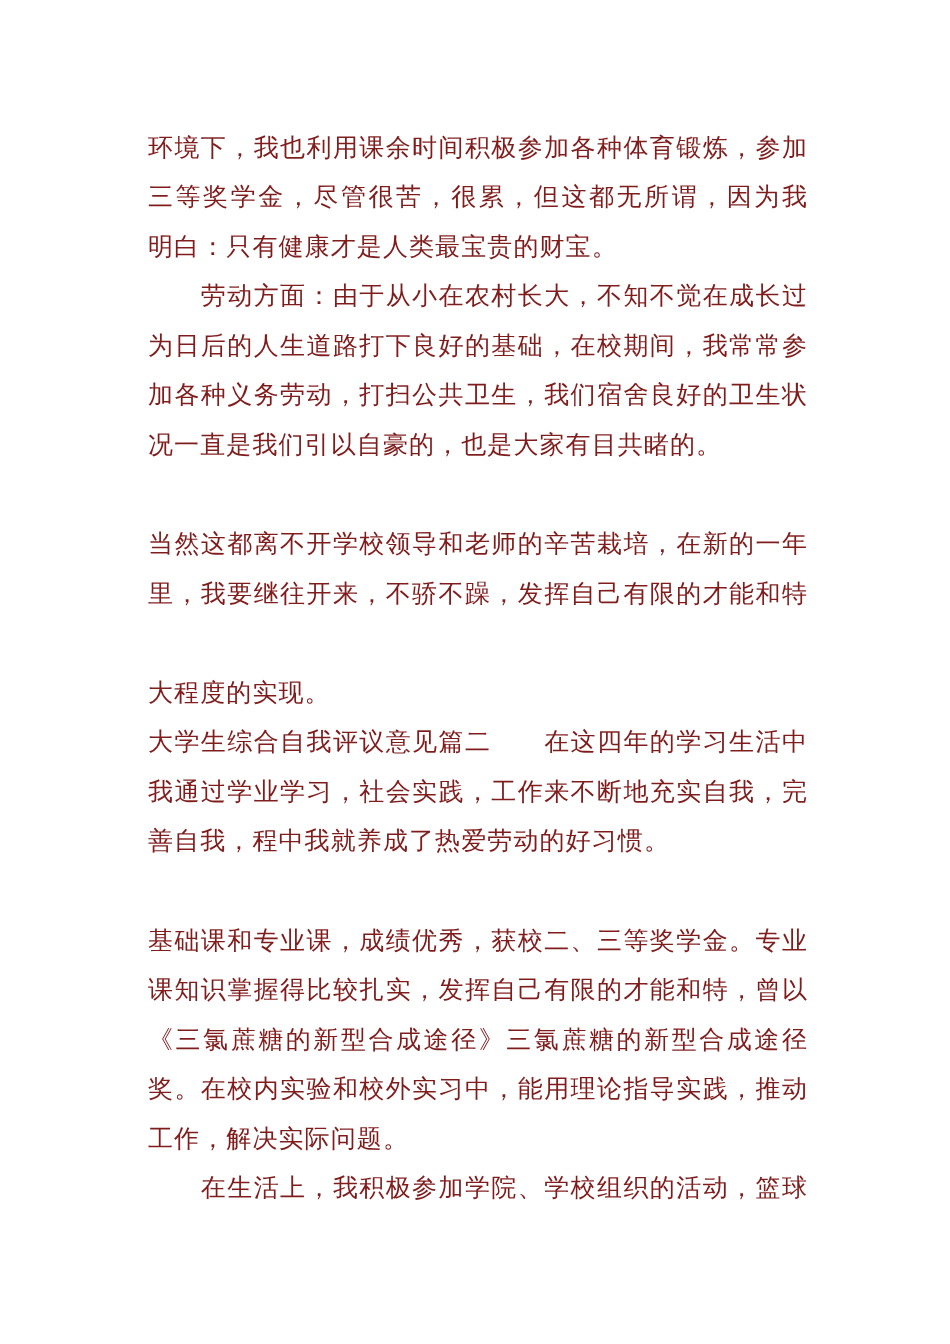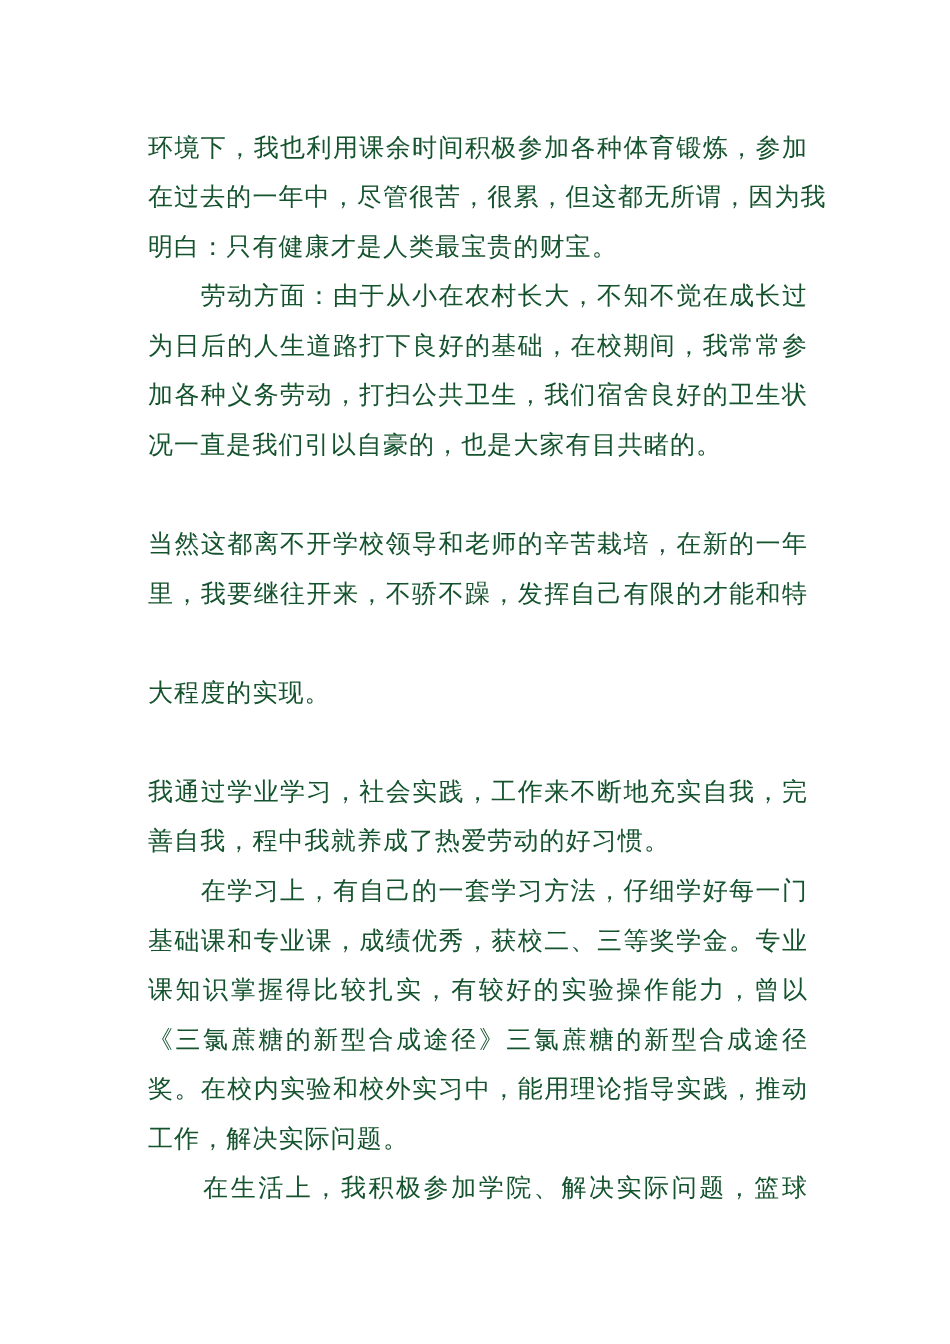--- a/index.html
+++ b/index.html
@@ -6,49 +6,49 @@
   body { width: 950px; height: 1344px; position: relative; overflow: hidden; }
   .page { position: absolute; left: 0; top: 0; width: 950px; height: 1344px; background: #ffffff; }
   .line {
     position: absolute;
     left: 148px;
     width: 660px;
     height: 30px;
     font-family: "DejaVu Serif", "Liberation Serif", serif;
     font-size: 25px;
     line-height: 30px;
-    color: #14532d;
+    color: #7f1d1d;
     white-space: nowrap;
     letter-spacing: 1.1px;
   }
   .justify { text-align: justify; text-align-last: justify; }
 </style>
 </head>
 <body>
 
 <div class="page">
 
   <div class="line justify" style="top:133px">环境下，我也利用课余时间积极参加各种体育锻炼，参加</div>
-  <div class="line justify" style="top:182px">在过去的一年中，尽管很苦，很累，但这都无所谓，因为我</div>
+  <div class="line justify" style="top:182px">三等奖学金，尽管很苦，很累，但这都无所谓，因为我</div>
   <div class="line" style="top:232px">明白：只有健康才是人类最宝贵的财宝。</div>
 
   <div class="line justify" style="top:281px">　　劳动方面：由于从小在农村长大，不知不觉在成长过</div>
   <div class="line justify" style="top:331px">为日后的人生道路打下良好的基础，在校期间，我常常参</div>
   <div class="line justify" style="top:380px">加各种义务劳动，打扫公共卫生，我们宿舍良好的卫生状</div>
   <div class="line" style="top:430px">况一直是我们引以自豪的，也是大家有目共睹的。</div>
 
   <div class="line justify" style="top:579px">里，我要继往开来，不骄不躁，发挥自己有限的才能和特</div>
   <div class="line justify" style="top:529px">当然这都离不开学校领导和老师的辛苦栽培，在新的一年</div>
   <div class="line" style="top:678px">大程度的实现。</div>
 
+  <div class="line justify" style="top:727px">大学生综合自我评议意见篇二　　在这四年的学习生活中</div>
   <div class="line justify" style="top:777px">我通过学业学习，社会实践，工作来不断地充实自我，完</div>
   <div class="line" style="top:826px">善自我，程中我就养成了热爱劳动的好习惯。</div>
 
-  <div class="line justify" style="top:876px">　　在学习上，有自己的一套学习方法，仔细学好每一门</div>
   <div class="line justify" style="top:926px">基础课和专业课，成绩优秀，获校二、三等奖学金。专业</div>
-  <div class="line justify" style="top:975px">课知识掌握得比较扎实，有较好的实验操作能力，曾以</div>
+  <div class="line justify" style="top:975px">课知识掌握得比较扎实，发挥自己有限的才能和特，曾以</div>
   <div class="line justify" style="top:1025px">《三氯蔗糖的新型合成途径》三氯蔗糖的新型合成途径</div>
   <div class="line justify" style="top:1074px">奖。在校内实验和校外实习中，能用理论指导实践，推动</div>
   <div class="line" style="top:1124px">工作，解决实际问题。</div>
 
-  <div class="line justify" style="top:1173px">　　在生活上，我积极参加学院、解决实际问题，篮球</div>
+  <div class="line justify" style="top:1173px">　　在生活上，我积极参加学院、学校组织的活动，篮球</div>
 
 </div>
 
 </body></html>

